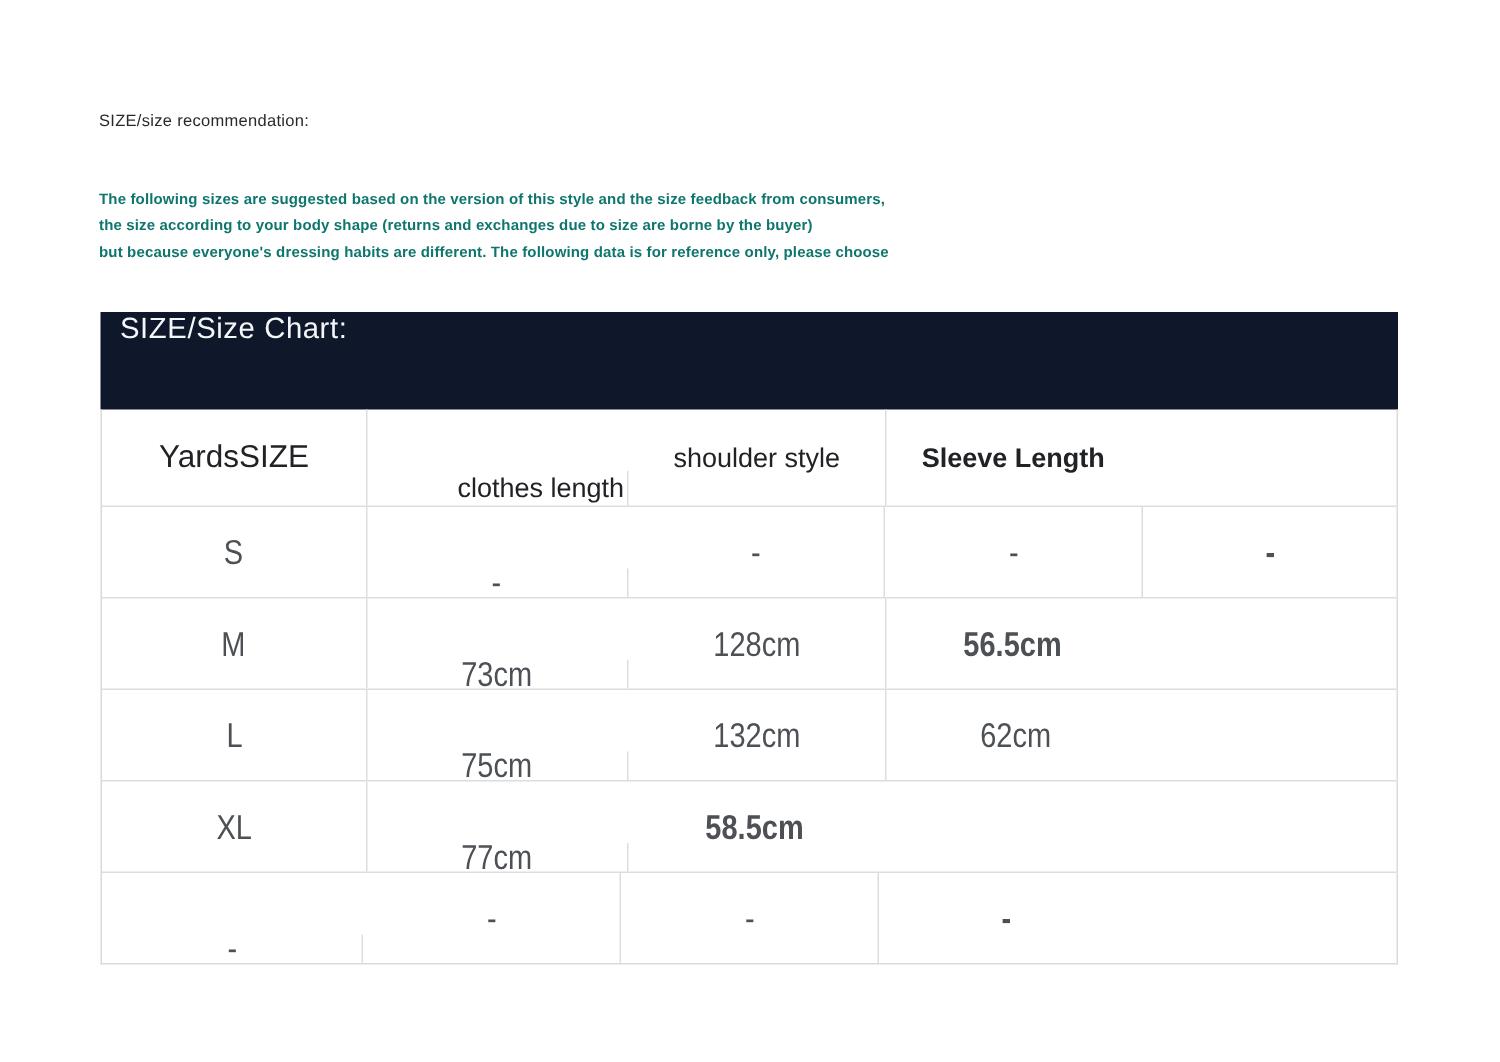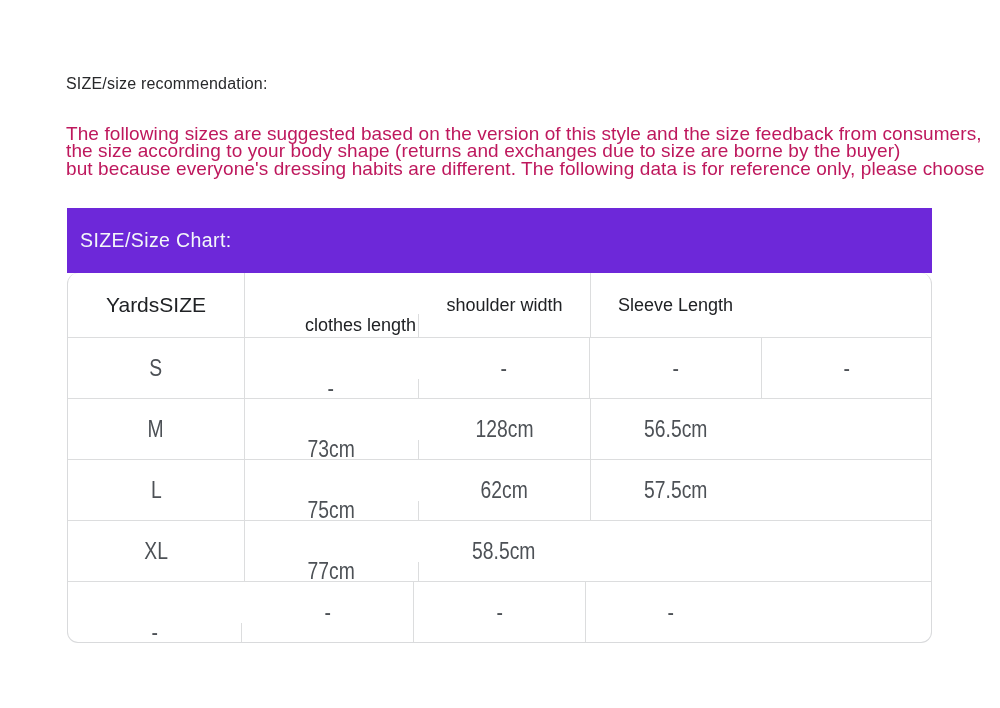--- a/index.html
+++ b/index.html
@@ -2,47 +2,47 @@
 <html><head>
 <meta charset="utf-8">
 <style>
   html,body{margin:0;padding:0;}
   body{
     width:1000px;height:708px;position:relative;background:#ffffff;
     font-family:"Liberation Sans", sans-serif;color:#333;overflow:hidden;
   }
   .heading{
     position:absolute;left:66px;top:75px;
-    font-size:16px;letter-spacing:.2px;color:#28292b;white-space:nowrap;
+    font-size:11px;letter-spacing:.2px;color:#28292b;white-space:nowrap;
   }
   .desc{
     position:absolute;left:66px;top:125px;
-    font-size:19px;line-height:17.4px;letter-spacing:.1px;color:#be185d;
+    font-size:10px;line-height:17.4px;letter-spacing:.1px;color:#0f766e;font-weight:bold;
   }
   .desc .line{white-space:nowrap;}
   .chart-title-bar{
     position:absolute;left:67px;top:208px;width:865px;height:65px;
-    background:#6d28d9;display:flex;align-items:center;box-sizing:border-box;
+    background:#0f172a;display:flex;box-sizing:border-box;
     padding-left:13px;
   }
   .chart-title-bar .title{
     color:#f3f7f9;font-size:19.5px;letter-spacing:.4px;
   }
   .size-table{
     position:absolute;left:67px;top:273px;width:865px;box-sizing:border-box;
-    border-left:1px solid #d9dadc;border-right:1px solid #d9dadc;border-bottom:1px solid #d9dadc;border-radius:11px;
+    border-left:1px solid #d9dadc;border-right:1px solid #d9dadc;border-bottom:1px solid #d9dadc;
   }
   .trow{display:flex;width:100%;box-sizing:border-box;}
   .trow + .trow{border-top:1px solid #dcddde;}
   .cell{
     box-sizing:border-box;display:flex;align-items:center;justify-content:center;
     border-right:1px solid #dcddde;
   }
   .cell:last-child{border-right:none;}
-  .c1{width:177px;} .c2{width:174px;margin-top:41px;} .c3{width:172px;} .c4{width:172px;} .c5{width:169px;}
+  .c1{width:177px;} .c2{width:174px;margin-top:41px;} .c3{width:172px;} .c4{width:172px;} .c5{width:169px;font-weight:bold;}
   .header-row{height:64px;}
   .header-row .cell{font-size:18px;color:#202225;}
   .header-row .c1{font-size:21px;}
   .header-row .c2{justify-content:flex-end;text-align:right;padding-right:2px;}
   .header-row .c3{justify-content:flex-start;text-align:left;padding-left:18px;line-height:22px;}
   .data-row{height:61px;}
   .data-row .cell{font-size:23px;color:#4d5156;}
   .cond{display:inline-block;transform:scaleX(.84);transform-origin:center center;white-space:nowrap;}
 </style>
 </head>
@@ -57,21 +57,21 @@
 </div>
 
 <div class="chart-title-bar">
   <span class="title">SIZE/Size Chart:</span>
 </div>
 
 <div class="size-table">
   <div class="trow header-row">
     <div class="cell c1">YardsSIZE</div>
     <div class="cell c2">clothes length</div>
-    <div class="cell c4">shoulder width</div>
+    <div class="cell c4">shoulder style</div>
     <div class="cell c5">Sleeve Length</div>
   </div>
 
   <div class="trow data-row">
     <div class="cell c1">
         <span class="cond">S</span>
       </div>
     <div class="cell c2">
         <span class="cond">-</span>
       </div>
@@ -101,25 +101,25 @@
       </div>
   </div>
 
   <div class="trow data-row">
     <div class="cell c1">
         <span class="cond">L</span>
       </div>
     <div class="cell c2">
         <span class="cond">75cm</span>
       </div>
+    <div class="cell c3">
+        <span class="cond">132cm</span>
+      </div>
     <div class="cell c4">
         <span class="cond">62cm</span>
-      </div>
-    <div class="cell c5">
-        <span class="cond">57.5cm</span>
       </div>
   </div>
 
   <div class="trow data-row">
     <div class="cell c1">
         <span class="cond">XL</span>
       </div>
     <div class="cell c2">
         <span class="cond">77cm</span>
       </div>

